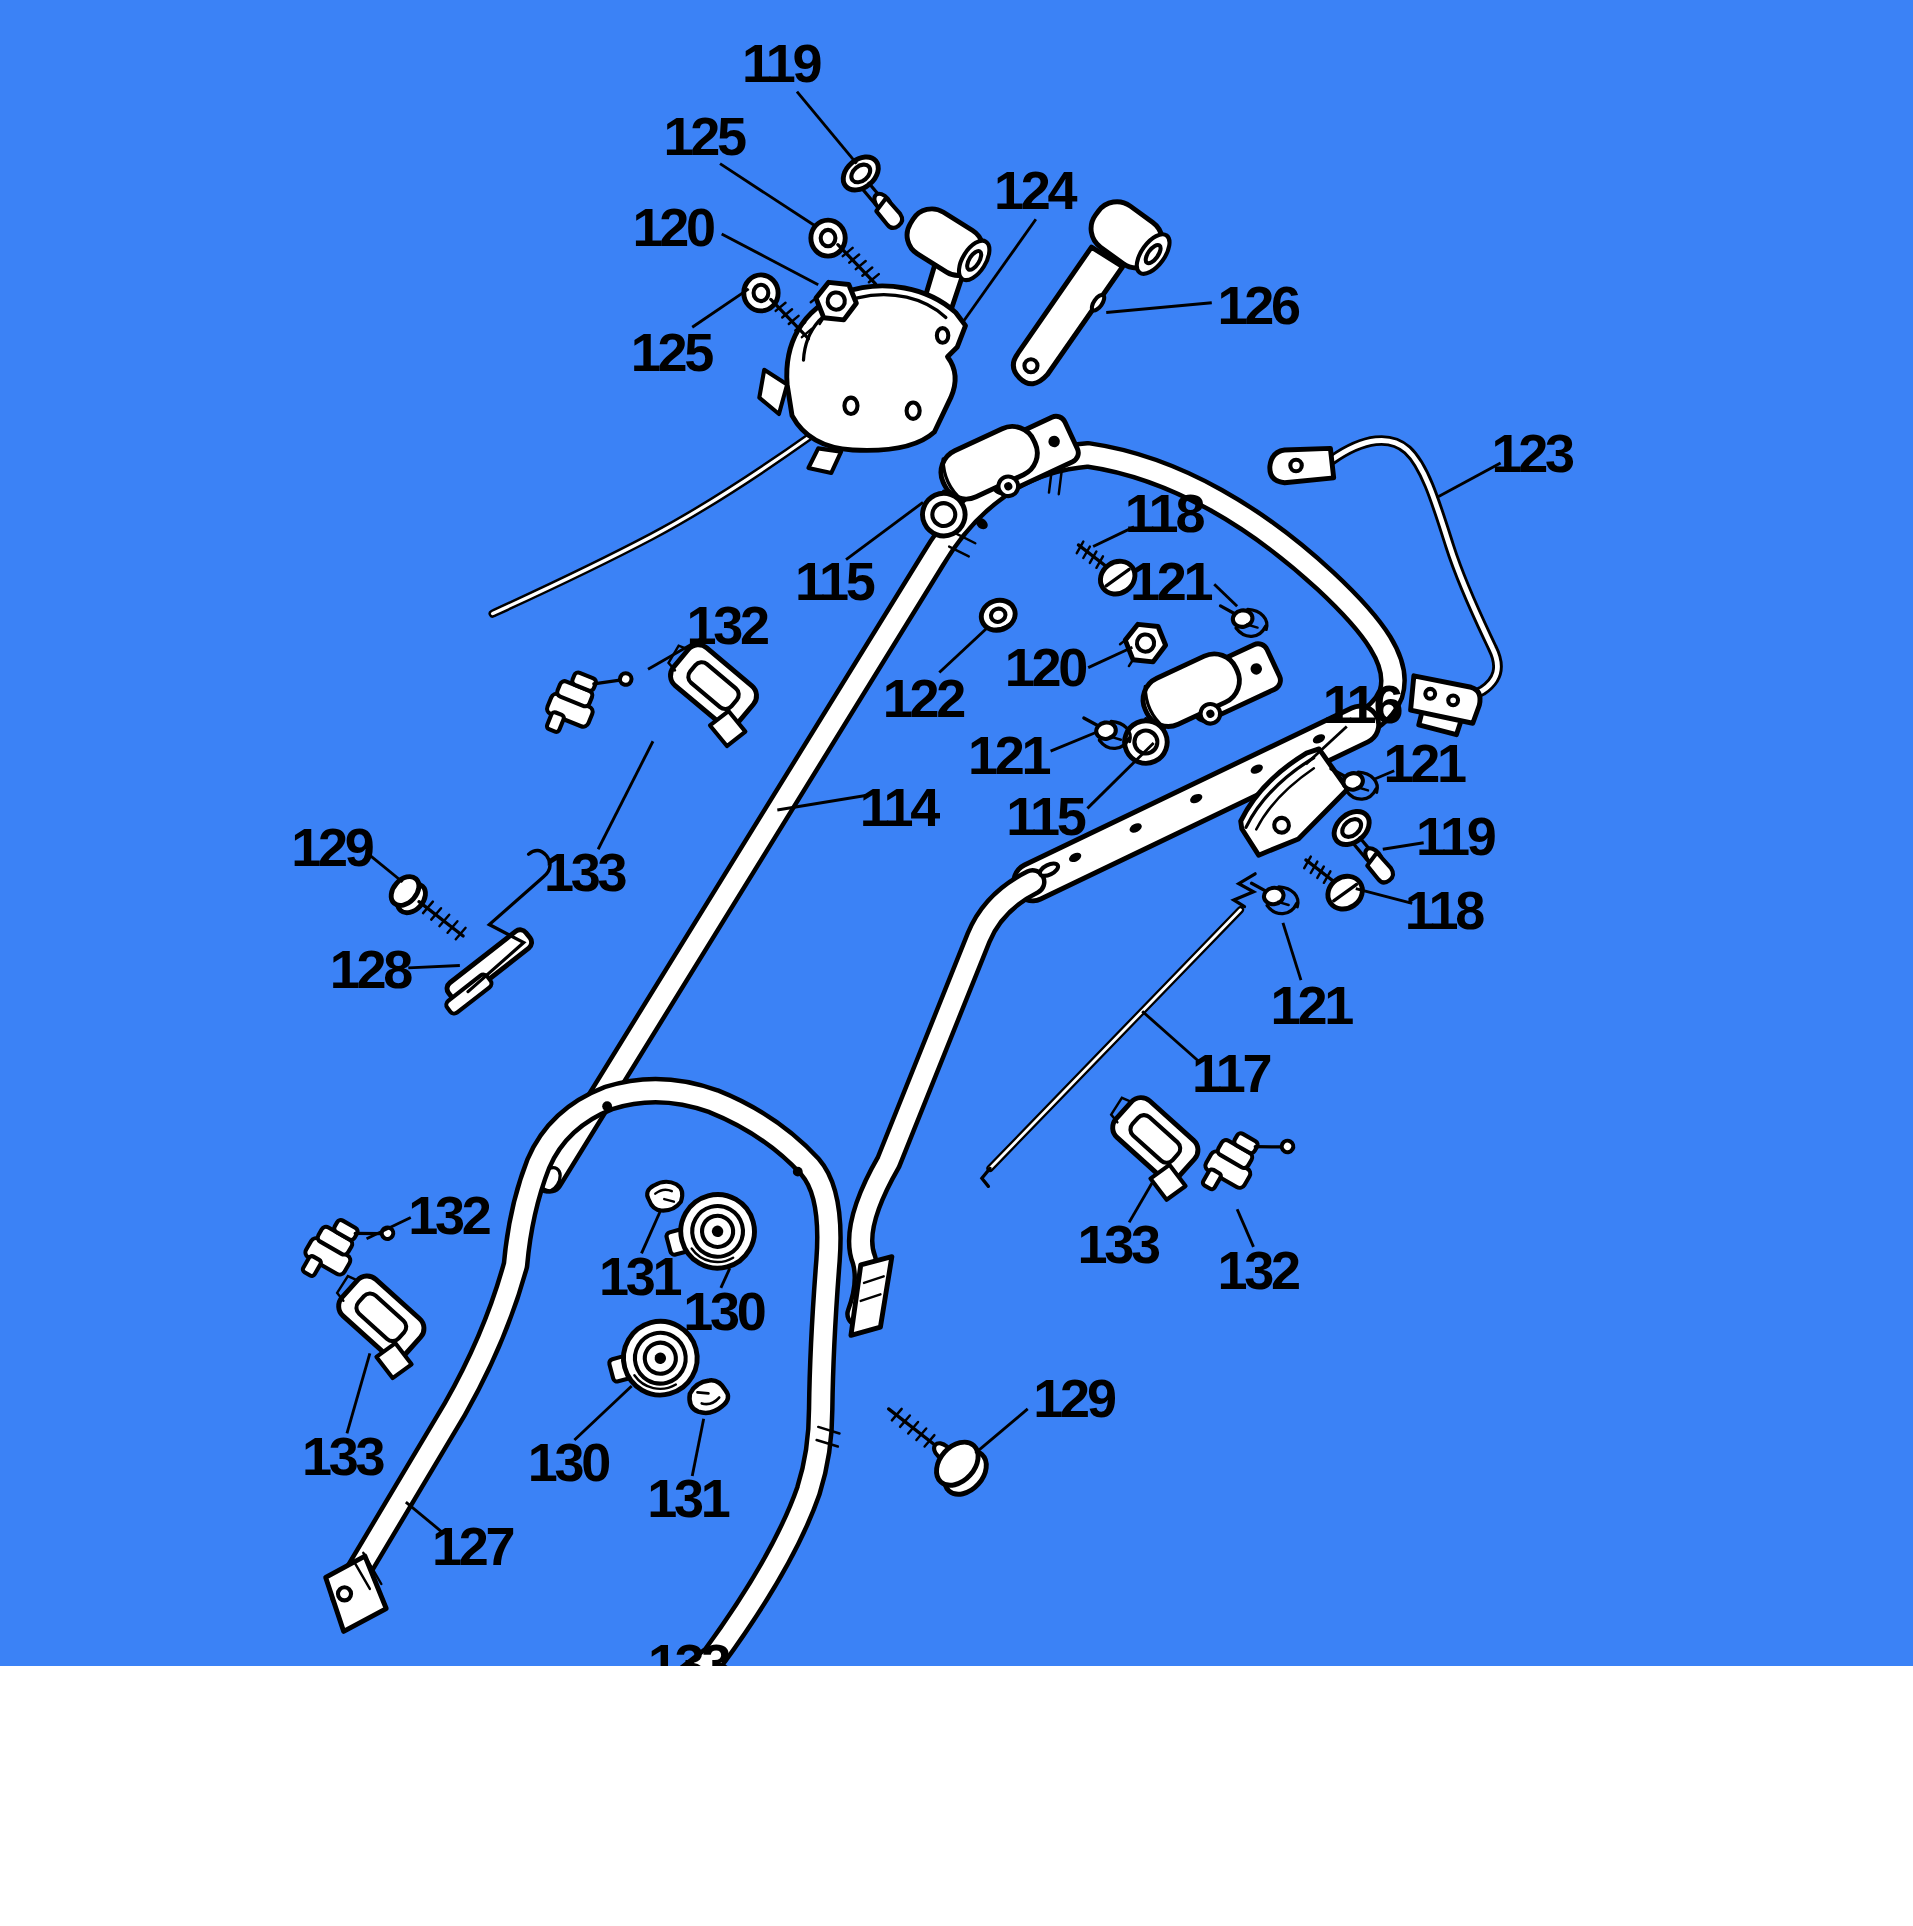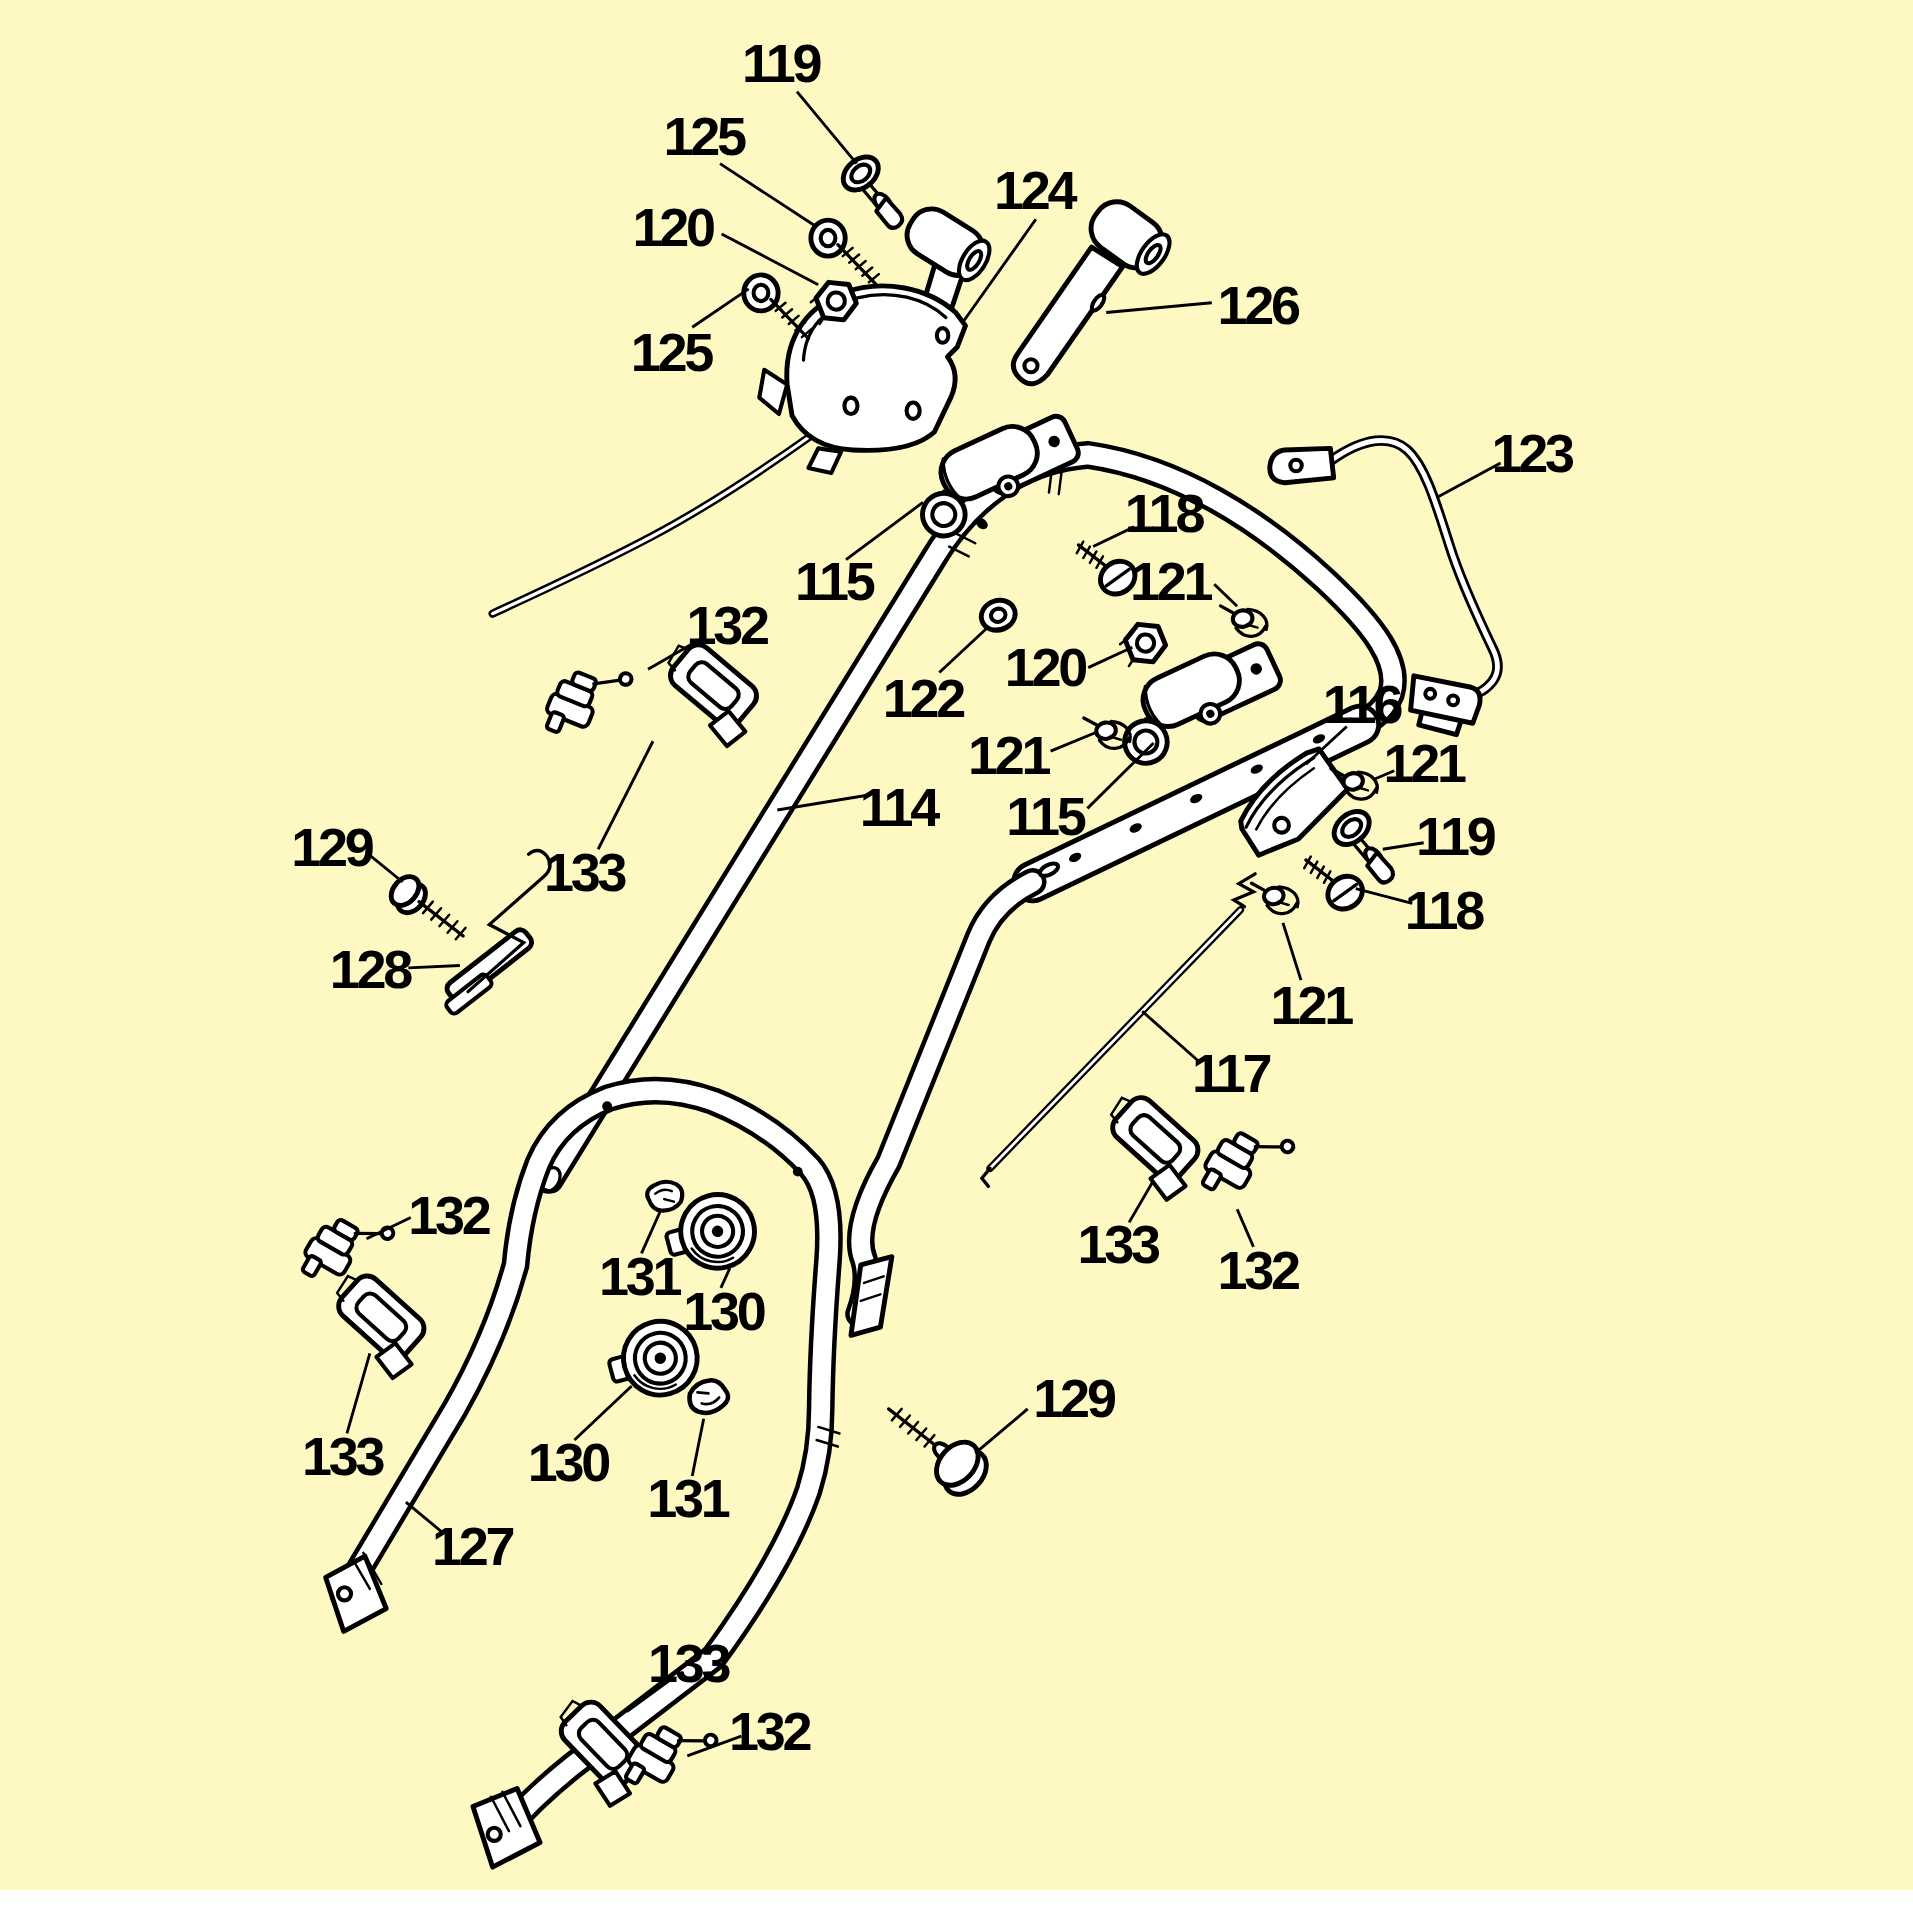--- a/index.html
+++ b/index.html
@@ -1,16 +1,16 @@
 <!DOCTYPE html>
 <html style="font-size:13px"><head>
 <meta charset="utf-8">
 <style>
   html,body{margin:0;padding:0;background:#ffffff;}
-  .stage{position:relative;width:1913px;height:1890px;background:#fef9c3;}
+  .stage{position:relative;width:1913px;height:1666px;background:#3b82f6;}
   svg{display:block;}
   
   .tube-o{fill:none;stroke:#000;stroke-width:34;stroke-linecap:round;stroke-linejoin:round;}
   .tube-i{fill:none;stroke:#fff;stroke-width:23;stroke-linecap:round;stroke-linejoin:round;}
   .rail-o{fill:none;stroke:#000;stroke-width:52;stroke-linecap:round;}
   .rail-i{fill:none;stroke:#fff;stroke-width:40;stroke-linecap:round;}
   .wire-o{fill:none;stroke:#000;stroke-width:13;stroke-linecap:round;stroke-linejoin:round;}
   .wire-i{fill:none;stroke:#fff;stroke-width:6;stroke-linecap:round;stroke-linejoin:round;}
   .cbl-o{fill:none;stroke:#000;stroke-width:10;stroke-linecap:round;}
   .cbl-i{fill:none;stroke:#fff;stroke-width:4;stroke-linecap:round;}

